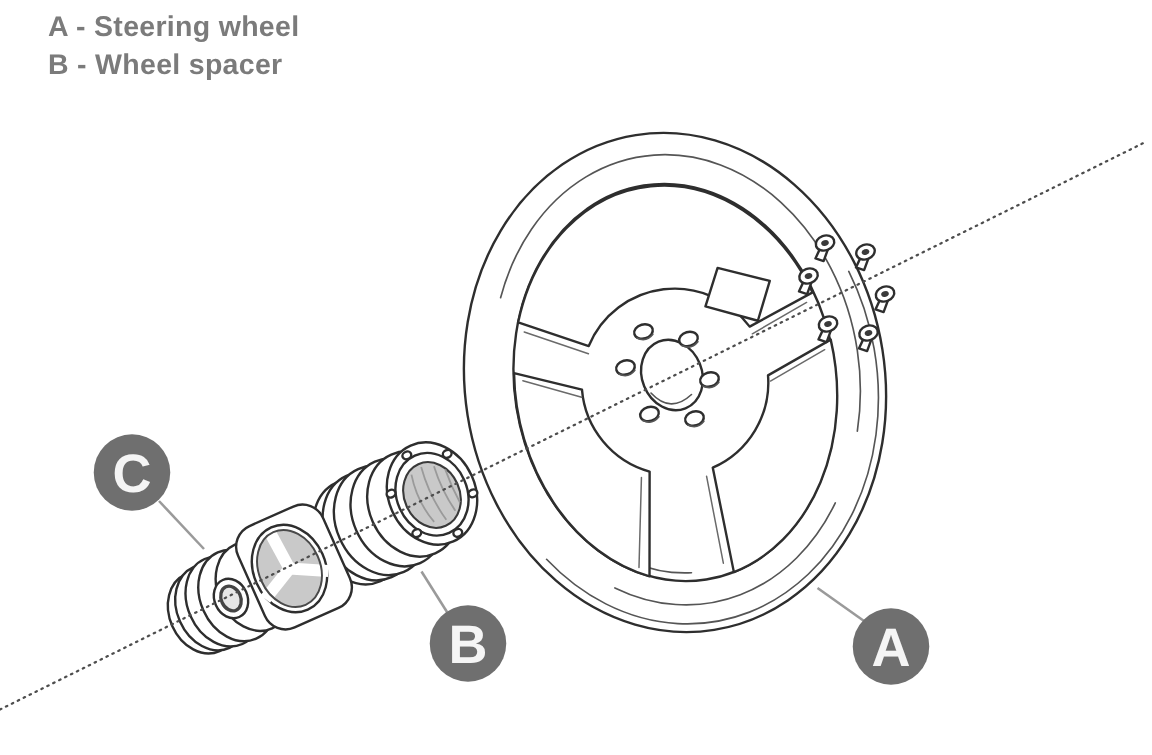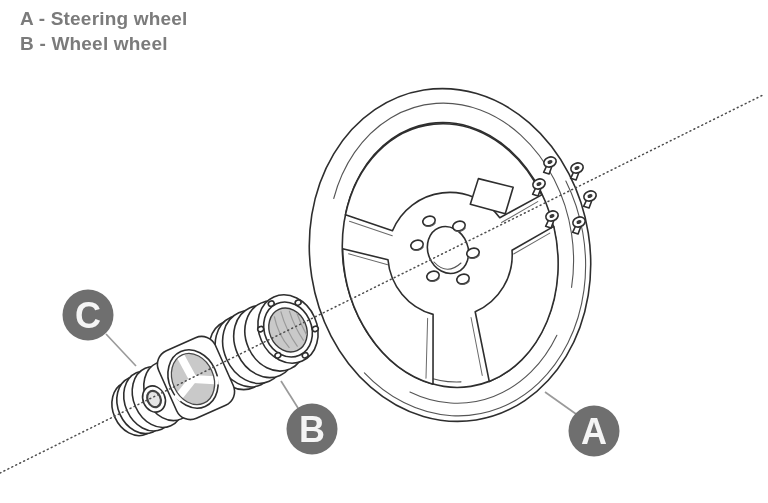--- a/index.html
+++ b/index.html
@@ -1,21 +1,21 @@
 <!DOCTYPE html>
 <html><head>
 <meta charset="utf-8">
 <style>
   html,body{margin:0;padding:0;background:#fff;}
   .stage{
     position:relative;width:768px;height:503px;background:#fff;overflow:hidden;
     font-family:"Liberation Sans", sans-serif;
   }
   .legend{
-    position:absolute;left:20px;top:6px;
+    position:absolute;left:32px;top:6px;
     font-size:19px;font-weight:bold;line-height:25px;color:#7b7b7b;
     letter-spacing:.2px;
   }
   .legend .row{white-space:pre;}
   svg{position:absolute;left:0;top:0;}
   .art{stroke:#2e2e2e;fill:#ffffff;stroke-width:1.6;stroke-linejoin:round;stroke-linecap:round;}
   .thin{stroke:#555555;fill:none;stroke-width:1.1;stroke-linecap:round;}
   .accent{stroke:#6a6a6a;fill:none;stroke-width:1;stroke-linecap:round;}
   .badge{fill:#6f6f6f;}
   .badge-letter{fill:#f5f5f5;font-weight:bold;font-size:36px;text-anchor:middle;
@@ -146,16 +146,16 @@
       <circle class="badge" cx="594" cy="431" r="25.5"></circle>
 
       <text class="badge-letter" x="88" y="328">C</text>
       <text class="badge-letter" x="312" y="442">B</text>
       <text class="badge-letter" x="594" y="444">A</text>
     </g>
   </svg>
 
   <div class="legend">
     <div class="row">A - Steering wheel</div>
-    <div class="row">B - Wheel wheel</div>
+    <div class="row">B - Wheel spacer</div>
   </div>
 
 </div>
 
 </body></html>

